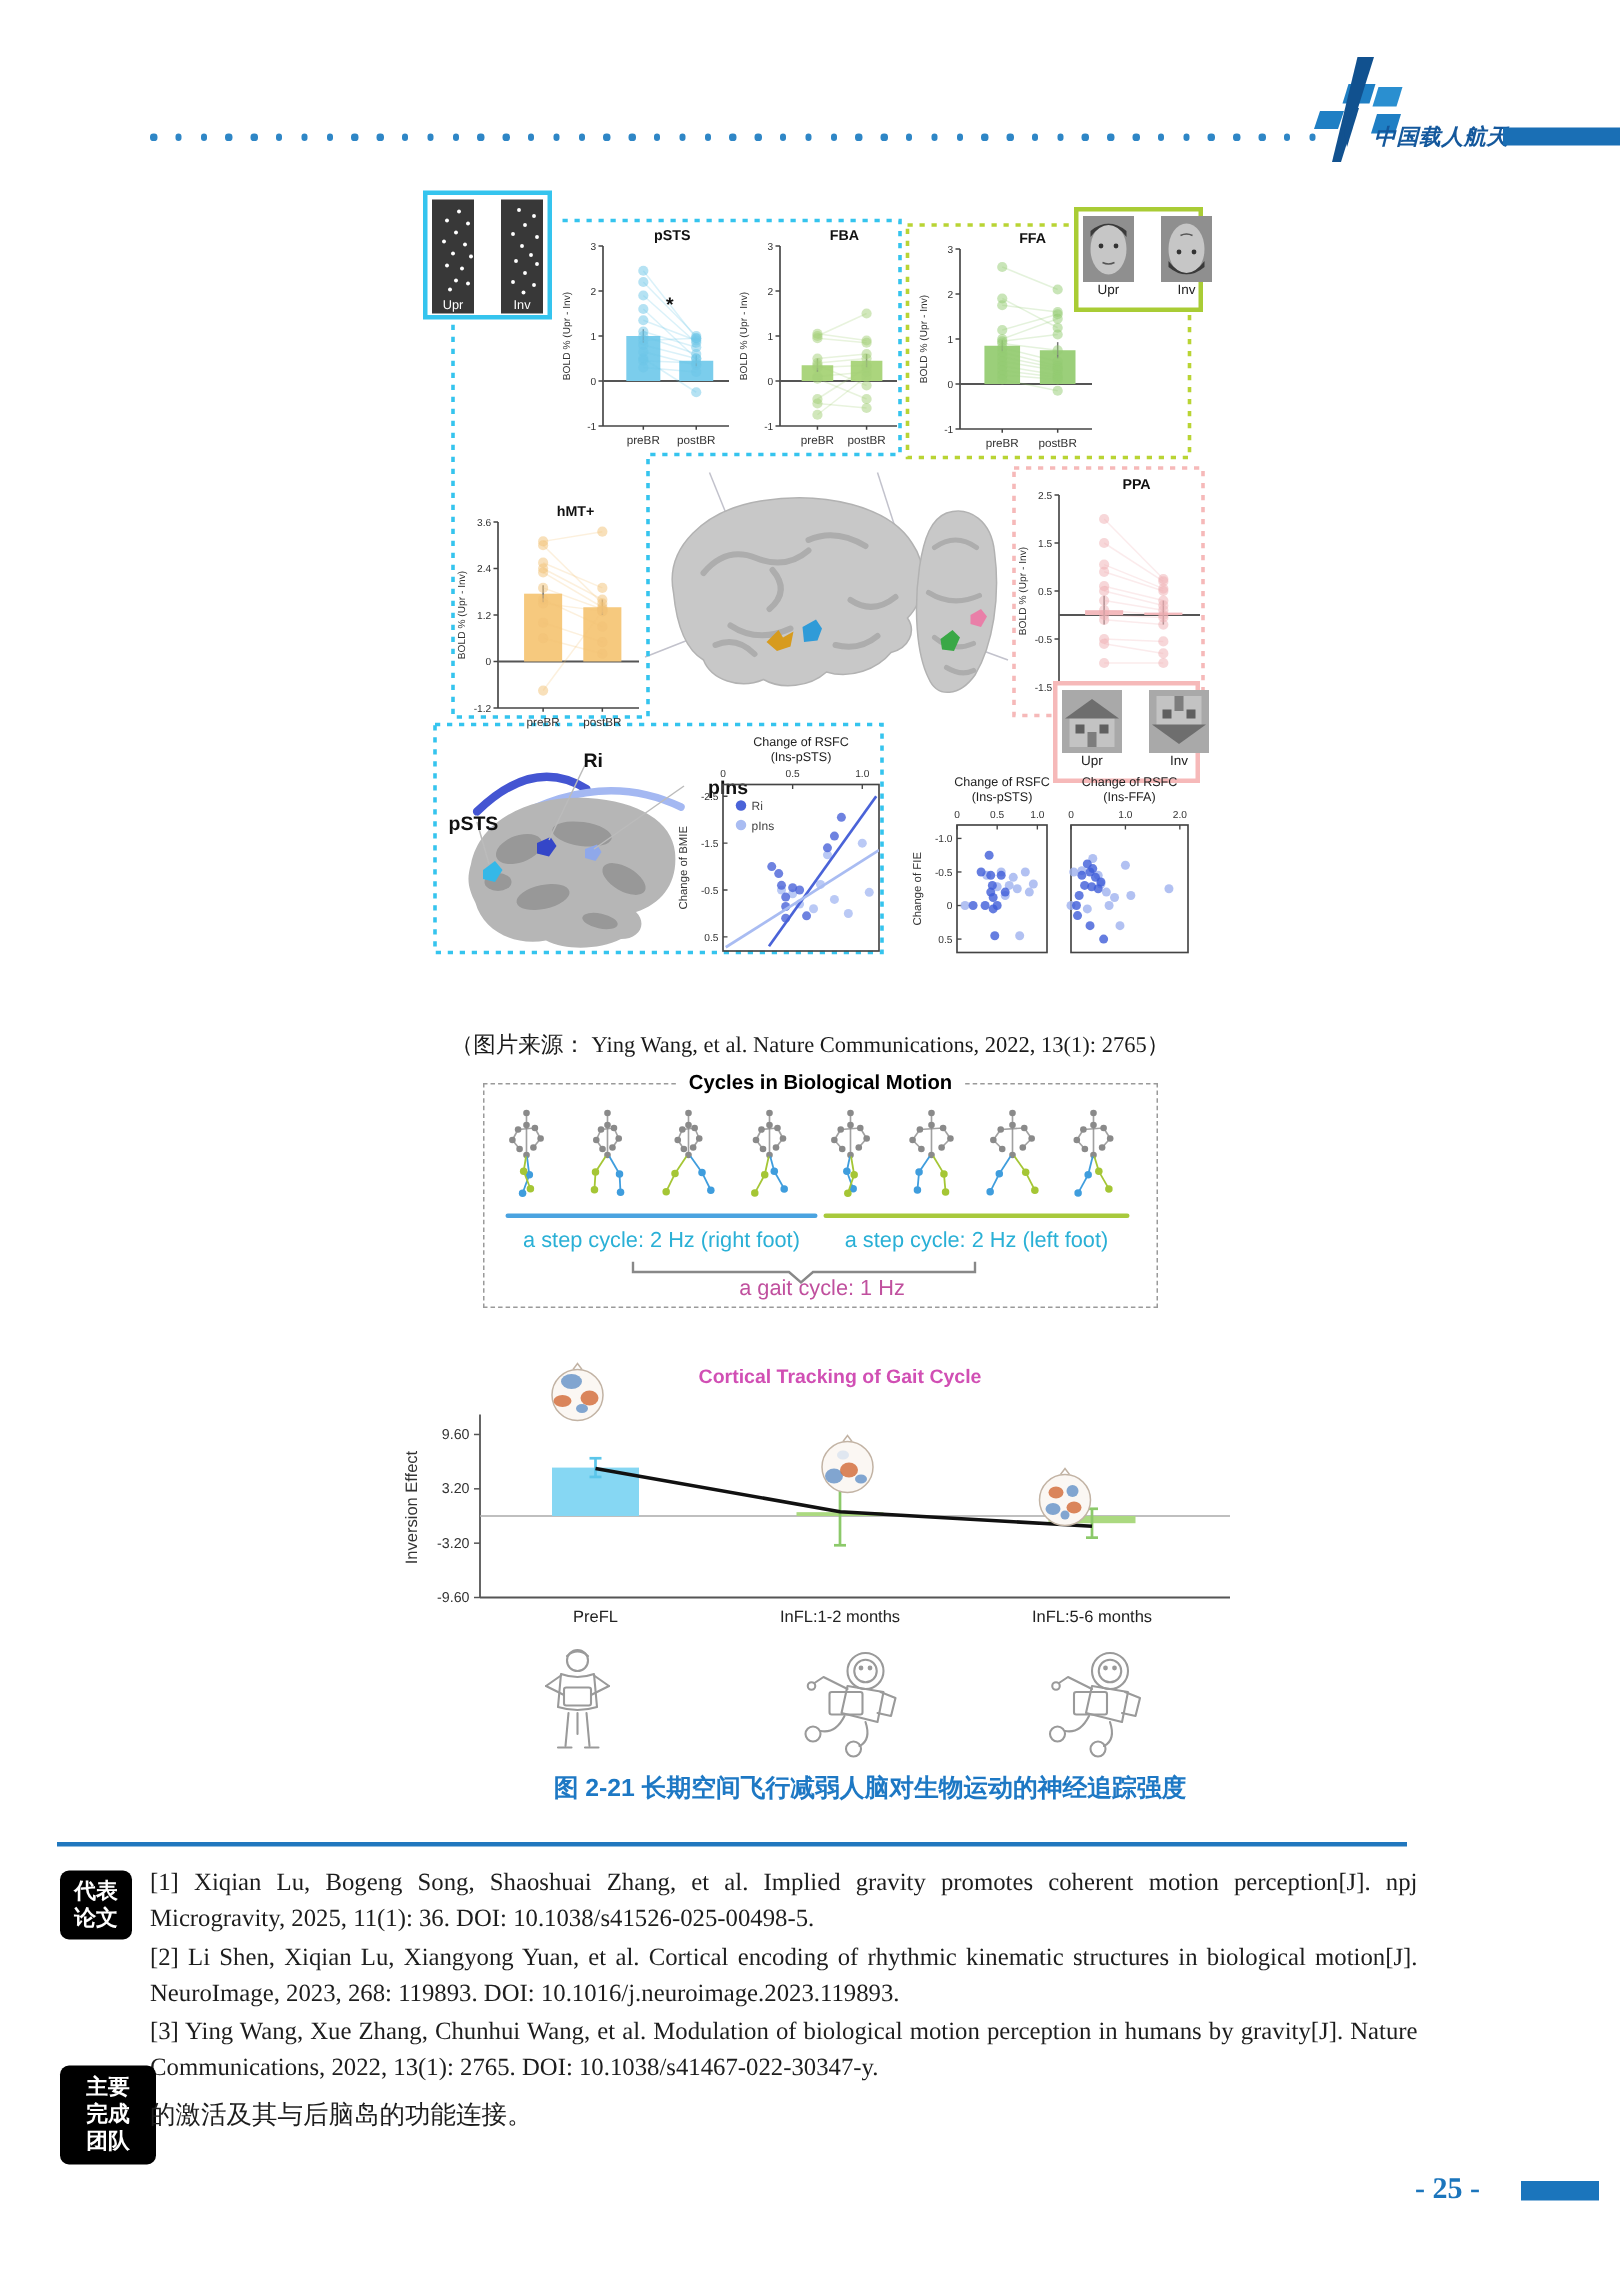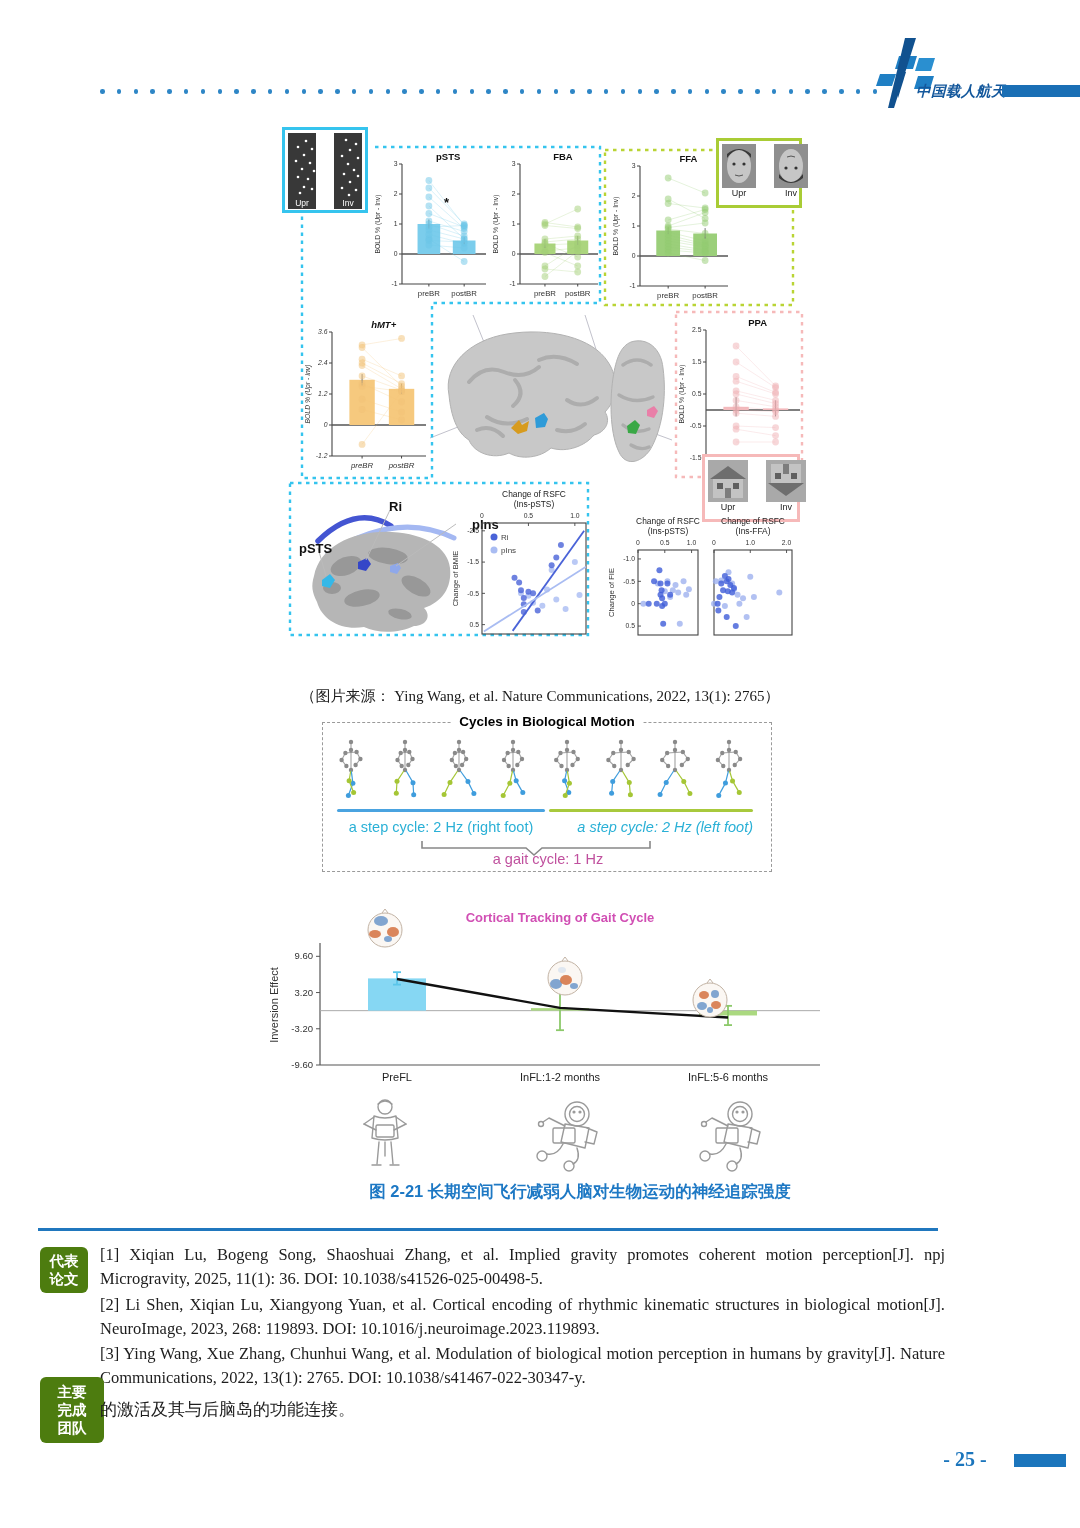--- a/index.html
+++ b/index.html
@@ -24,21 +24,21 @@
   
   #cyclesbox{border:1.6px dashed #9a9a9a;box-sizing:border-box;}
   .cycles-title{position:absolute;top:-9px;left:50%;transform:translateX(-50%);background:#fff;
      padding:0 8px;font-size:13.5px;font-weight:bold;color:#000000;white-space:nowrap;}
   .stepline{height:3.4px;border-radius:2px;}
   .steplabel{font-size:14.5px;color:#2ab0d6;white-space:nowrap;}
   .gaitlabel{font-size:14.5px;color:#c0509e;white-space:nowrap;}
   
   .roilab{font-size:13px;font-weight:bold;color:#111;}
   
-  .badge{background:#4d7c0f;border-radius:6px;color:#fff;font-weight:bold;font-size:14.5px;
+  .badge{background:#000000;border-radius:6px;color:#fff;font-weight:bold;font-size:14.5px;
      display:flex;flex-direction:column;align-items:center;justify-content:center;line-height:1.25;}
   .refs{font-family:"Liberation Serif",serif;font-size:16.5px;color:#1d1d1d;line-height:1.47;text-align:justify;}
   .refs p{margin:0 0 1px 0;}
   .teamtxt{font-family:"Liberation Serif",serif;font-size:17px;color:#1d1d1d;}
   .pageno{font-family:"Liberation Serif",serif;font-size:20px;font-weight:bold;color:#1b75bc;}
 </style>
 </head>
 <body>
 
 <div id="page">
@@ -344,21 +344,21 @@
         <line x1="58.16" y1="103" x2="95.12" y2="110.5" stroke="#94cb72" stroke-opacity="0.25" stroke-width="1"></line>
         <circle cx="58.16" cy="103" r="3.4" fill="#94cb72" fill-opacity="0.5"></circle>
         <circle cx="95.12" cy="110.5" r="3.4" fill="#94cb72" fill-opacity="0.5"></circle>
         <line x1="58.16" y1="136" x2="58.16" y2="138.5" stroke="#444" stroke-width="1"></line>
         <line x1="95.12" y1="136" x2="95.12" y2="138.5" stroke="#444" stroke-width="1"></line>
         <text x="78.4" y="12" font-size="9.5" text-anchor="middle" fill="#111" font-weight="bold">FFA</text>
         <text x="0" y="0" font-size="6.8" text-anchor="middle" fill="#333" transform="translate(8,76) rotate(-90)">BOLD % (Upr - Inv)</text>
         <text x="58.16" y="148" font-size="7.8" text-anchor="middle" fill="#333">preBR</text>
         <text x="95.12" y="148" font-size="7.8" text-anchor="middle" fill="#333">postBR</text>
       </svg></div>
-  <div class="abs" style="left:302px;top:316px;font-style:italic;"><svg width="128" height="162" viewBox="0 0 128 162">
+  <div class="abs" style="left:302px;top:332px;"><svg width="128" height="162" viewBox="0 0 128 162">
         <line x1="30" y1="16" x2="30" y2="140" stroke="#444" stroke-width="1.1"></line>
         <line x1="30" y1="140" x2="124" y2="140" stroke="#444" stroke-width="1.1"></line>
         <line x1="27" y1="16" x2="30" y2="16" stroke="#444" stroke-width="1"></line>
         <text x="25.5" y="18.4" font-size="6.8" text-anchor="end" fill="#333">3.6</text>
         <line x1="27" y1="47.00000000000001" x2="30" y2="47.00000000000001" stroke="#444" stroke-width="1"></line>
         <text x="25.5" y="49.400000000000006" font-size="6.8" text-anchor="end" fill="#333">2.4</text>
         <line x1="27" y1="78.00000000000001" x2="30" y2="78.00000000000001" stroke="#444" stroke-width="1"></line>
         <text x="25.5" y="80.40000000000002" font-size="6.8" text-anchor="end" fill="#333">1.2</text>
         <line x1="27" y1="109" x2="30" y2="109" stroke="#444" stroke-width="1"></line>
         <text x="25.5" y="111.4" font-size="6.8" text-anchor="end" fill="#333">0</text>
@@ -927,21 +927,21 @@
           <circle cx="1.7357017614707884" cy="56.391217646116054" r="2.5" fill="#3f9ddd"></circle>
           <line x1="12.560814997245354" y1="32" x2="15.551828315887242" y2="41.88702588310716" stroke="#a5c635" stroke-width="1.2"></line>
           <line x1="15.551828315887242" y1="41.88702588310716" x2="22.26429823852921" y2="53.608782353883946" stroke="#a5c635" stroke-width="1.2"></line>
           <circle cx="15.551828315887242" cy="41.88702588310716" r="2.5" fill="#a5c635"></circle>
           <circle cx="22.26429823852921" cy="53.608782353883946" r="2.5" fill="#a5c635"></circle>
         </g>
       </svg>
     <div class="abs stepline" style="left:14px;top:86px;width:208px;background:#4aa3e0;"></div>
     <div class="abs stepline" style="left:226px;top:86px;width:204px;background:#a8c93c;"></div>
     <div class="abs steplabel" style="left:14px;top:96px;width:208px;text-align:center;">a step cycle: 2 Hz (right foot)</div>
-    <div class="abs steplabel" style="left:226px;top:96px;width:204px;text-align:right;font-style:italic;">a step cycle: 2 Hz (left foot)</div>
+    <div class="abs steplabel" style="left:226px;top:96px;width:204px;text-align:center;">a step cycle: 2 Hz (left foot)</div>
     <svg class="abs" style="left:97px;top:118px;" width="232" height="16" viewBox="0 0 232 16">
       <polyline points="2,0 2,7 106,7 114,14 122,7 230,7 230,0" fill="none" stroke="#888" stroke-width="1.6"></polyline>
     </svg>
     <div class="abs gaitlabel" style="left:0;top:128px;width:450px;text-align:center;">a gait cycle: 1 Hz</div>
   </div>
 
   <div class="abs" style="left:262px;top:900px;"><svg width="566" height="200" viewBox="0 0 566 200">
         <text x="298" y="22" font-size="13" text-anchor="middle" fill="#d14fb4" font-weight="bold">Cortical Tracking of Gait Cycle</text>
         <line x1="58" y1="43" x2="58" y2="165" stroke="#555" stroke-width="1.2"></line>
         <line x1="58" y1="165" x2="558" y2="165" stroke="#555" stroke-width="1.2"></line>

